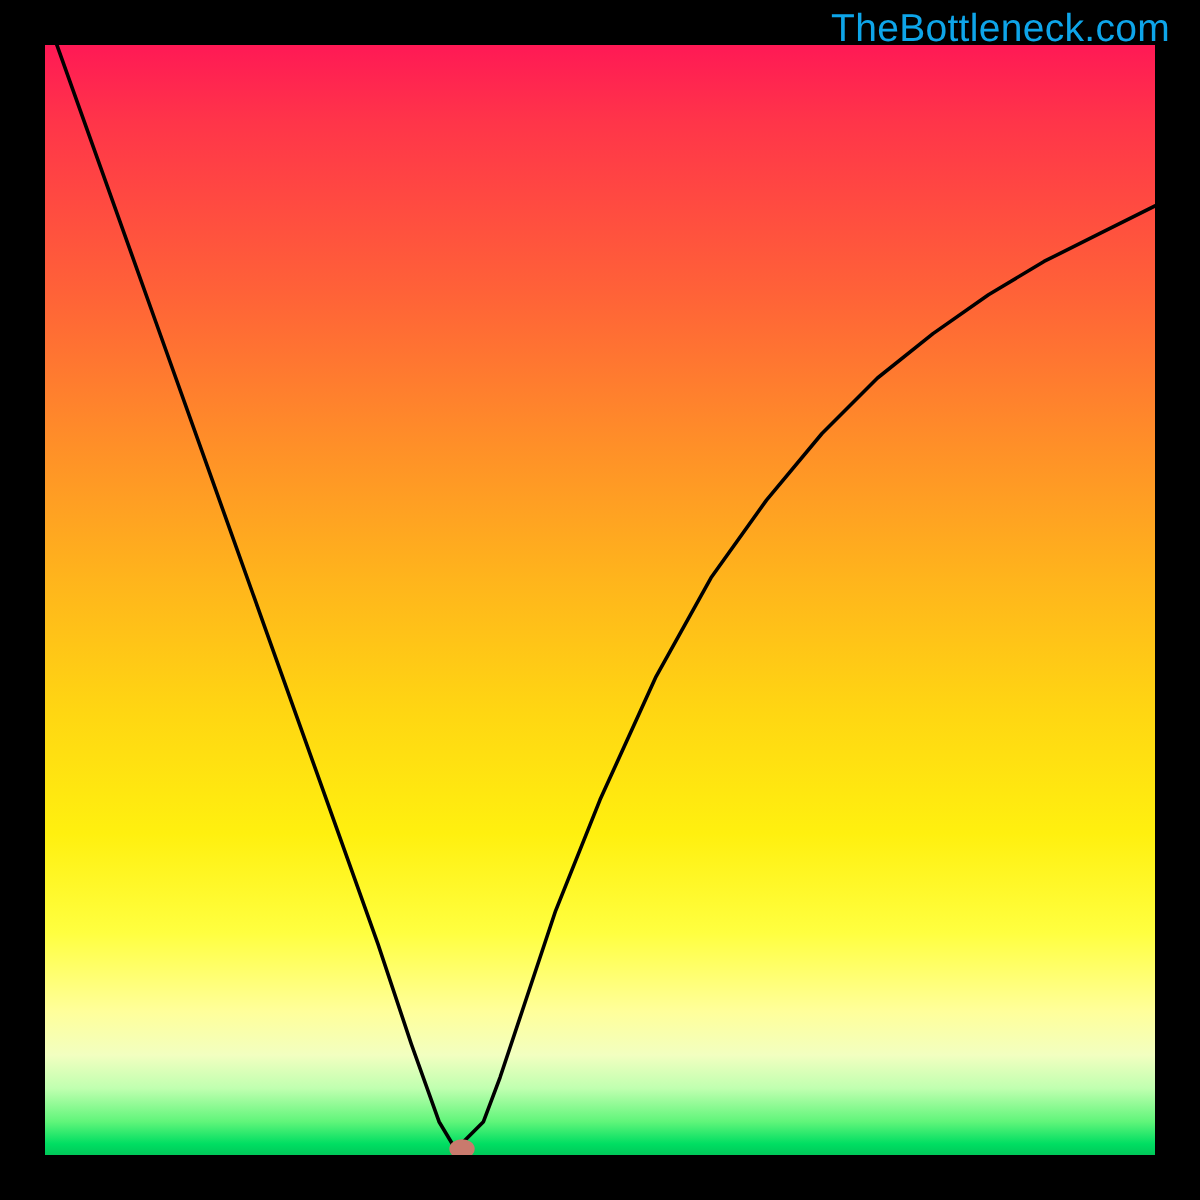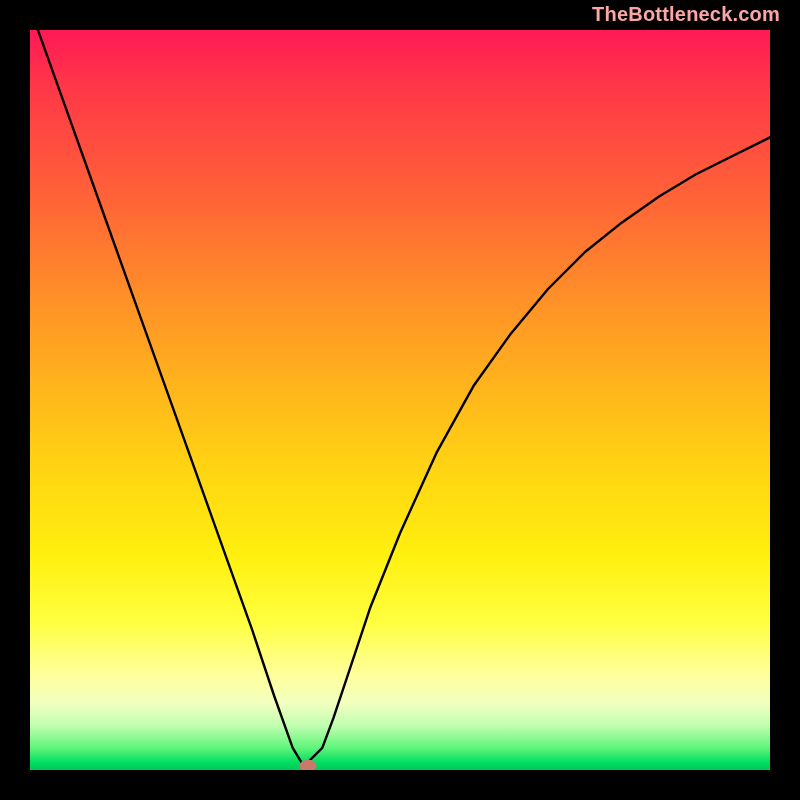--- a/index.html
+++ b/index.html
@@ -8,23 +8,23 @@
     height: 800px;
     background: #000000;
     position: relative;
     font-family: Arial, Helvetica, sans-serif;
     overflow: hidden;
   }
   .watermark {
     position: absolute;
     top: 3px;
     right: 20px;
-    color: #fca5a5;
-    font-size: 20px;
-    font-weight: 700;
+    color: #0ea5e9;
+    font-size: 26px;
+    font-weight: 400;
     z-index: 50;
     letter-spacing: 0.2px;
   }
   .plot-area {
     position: absolute;
     top: 30px;
     left: 30px;
     width: 740px;
     height: 740px;
     overflow: hidden;

